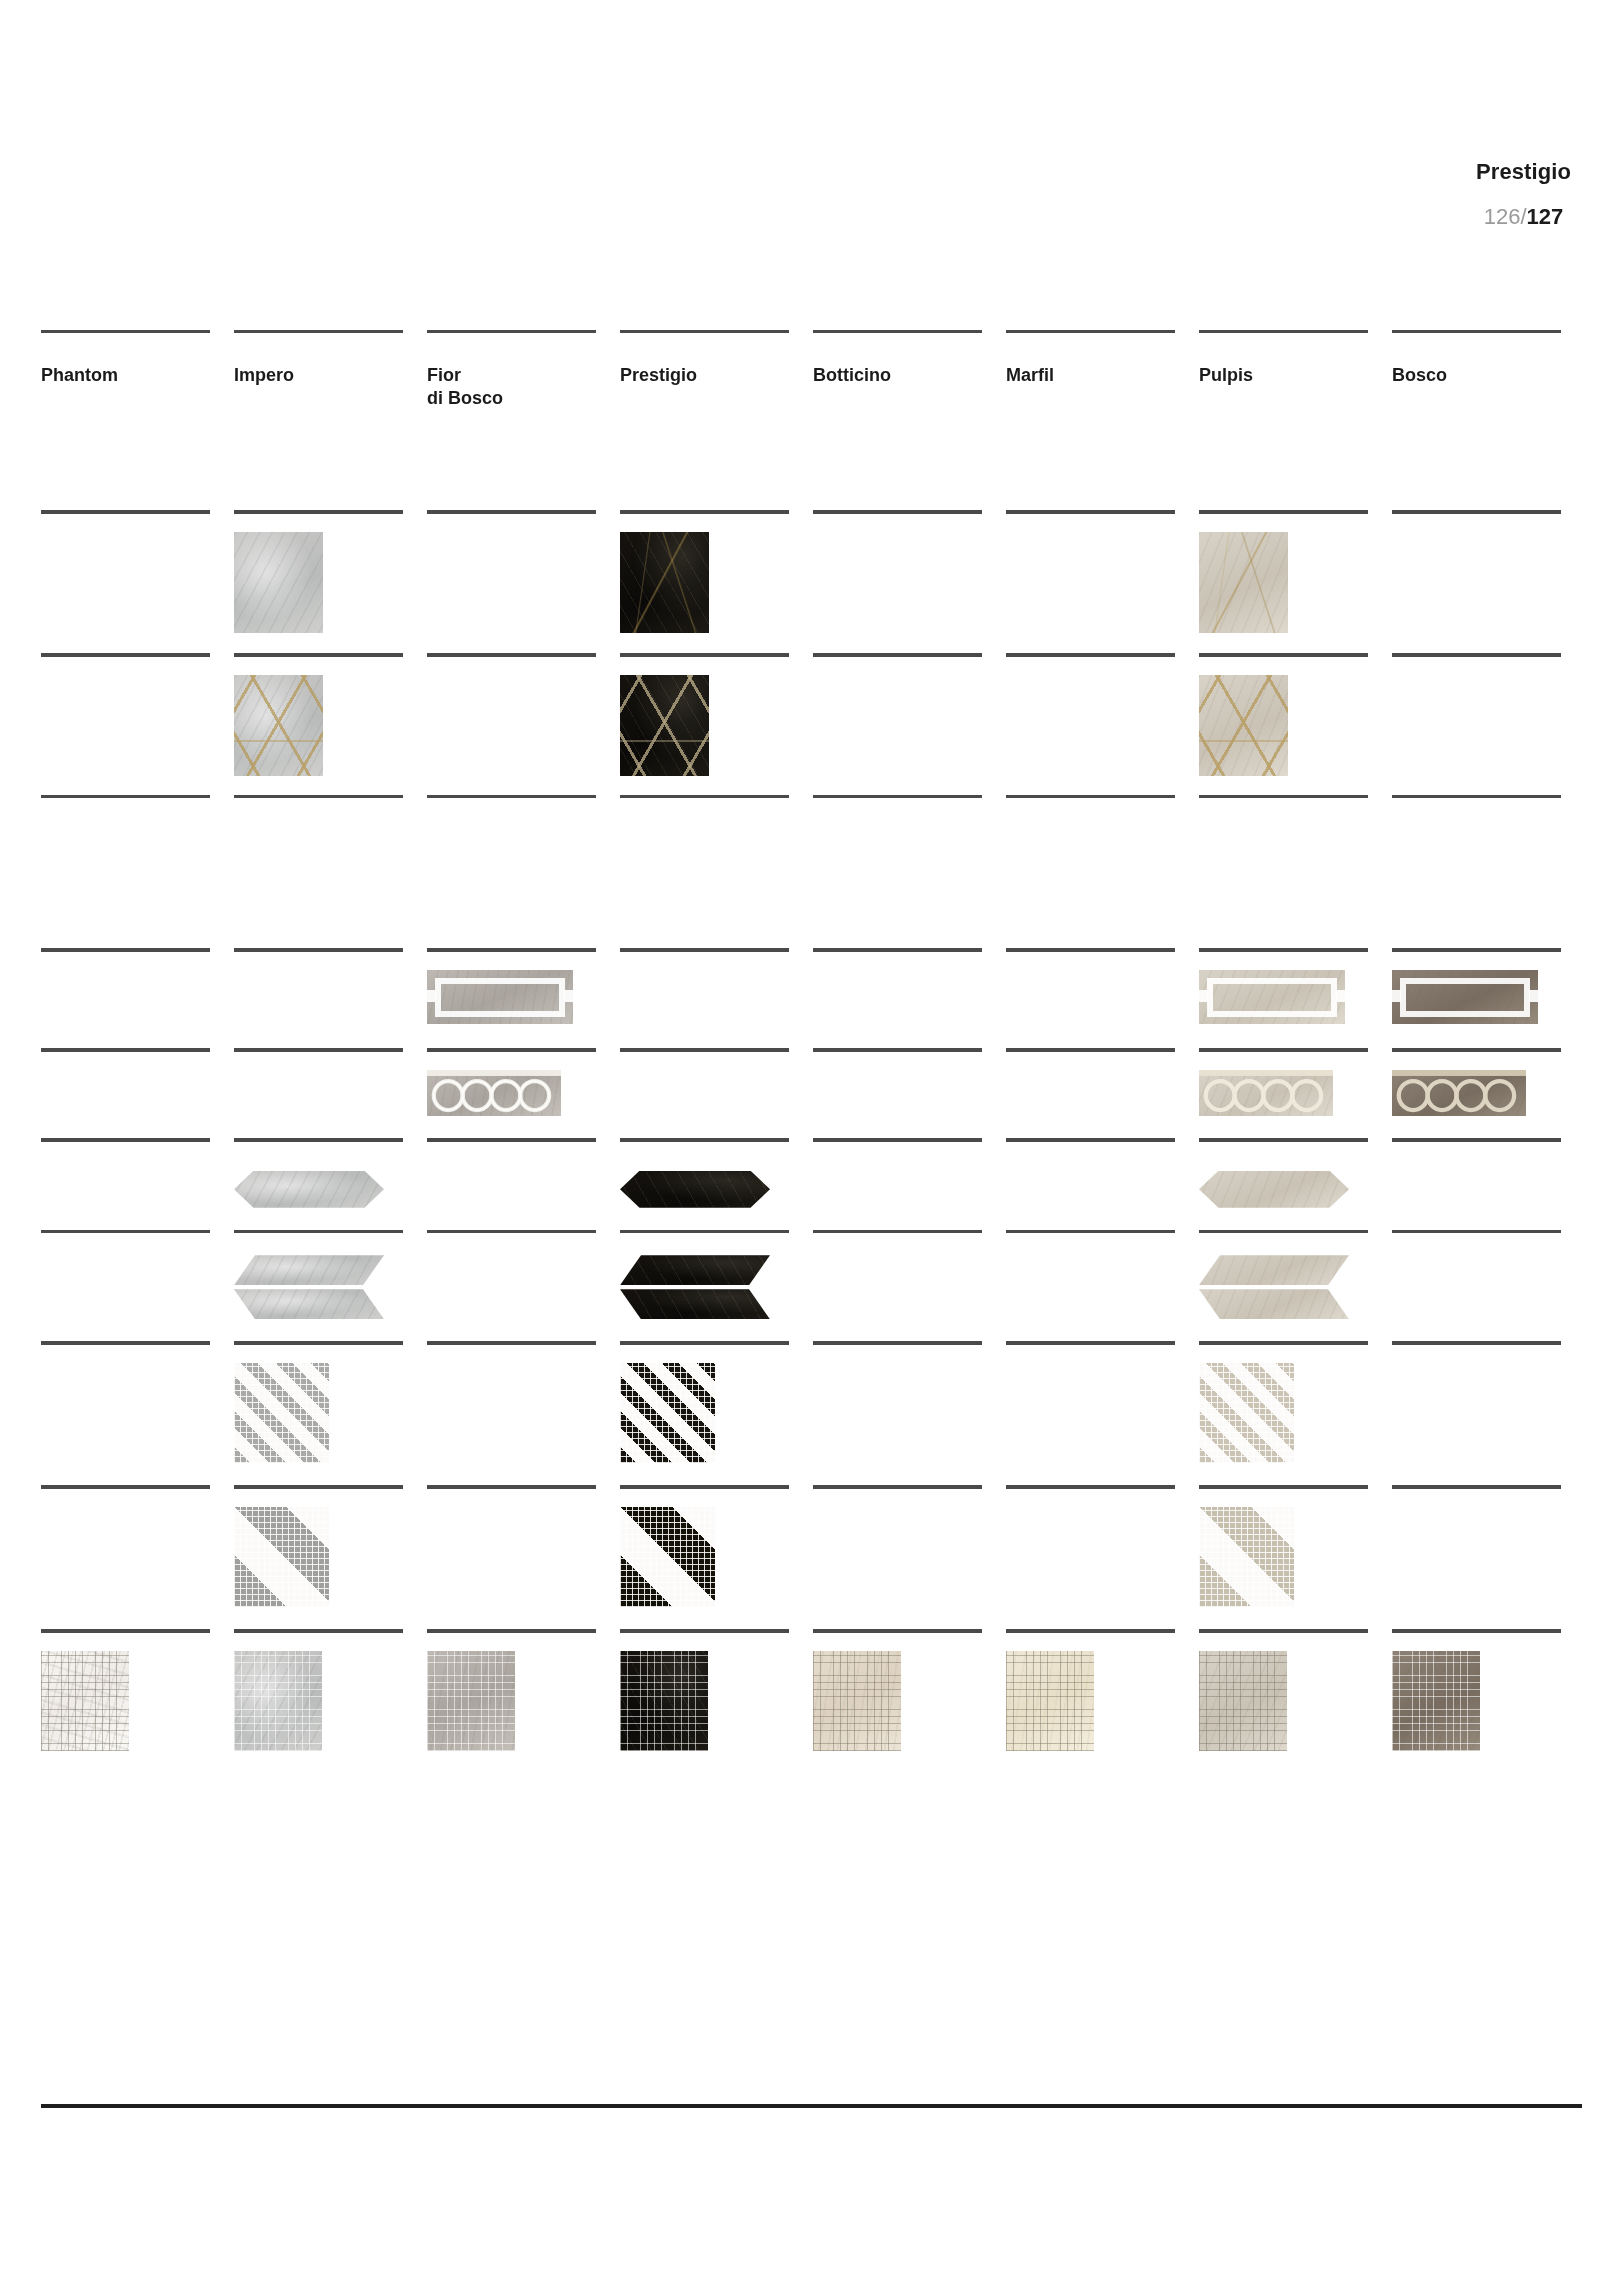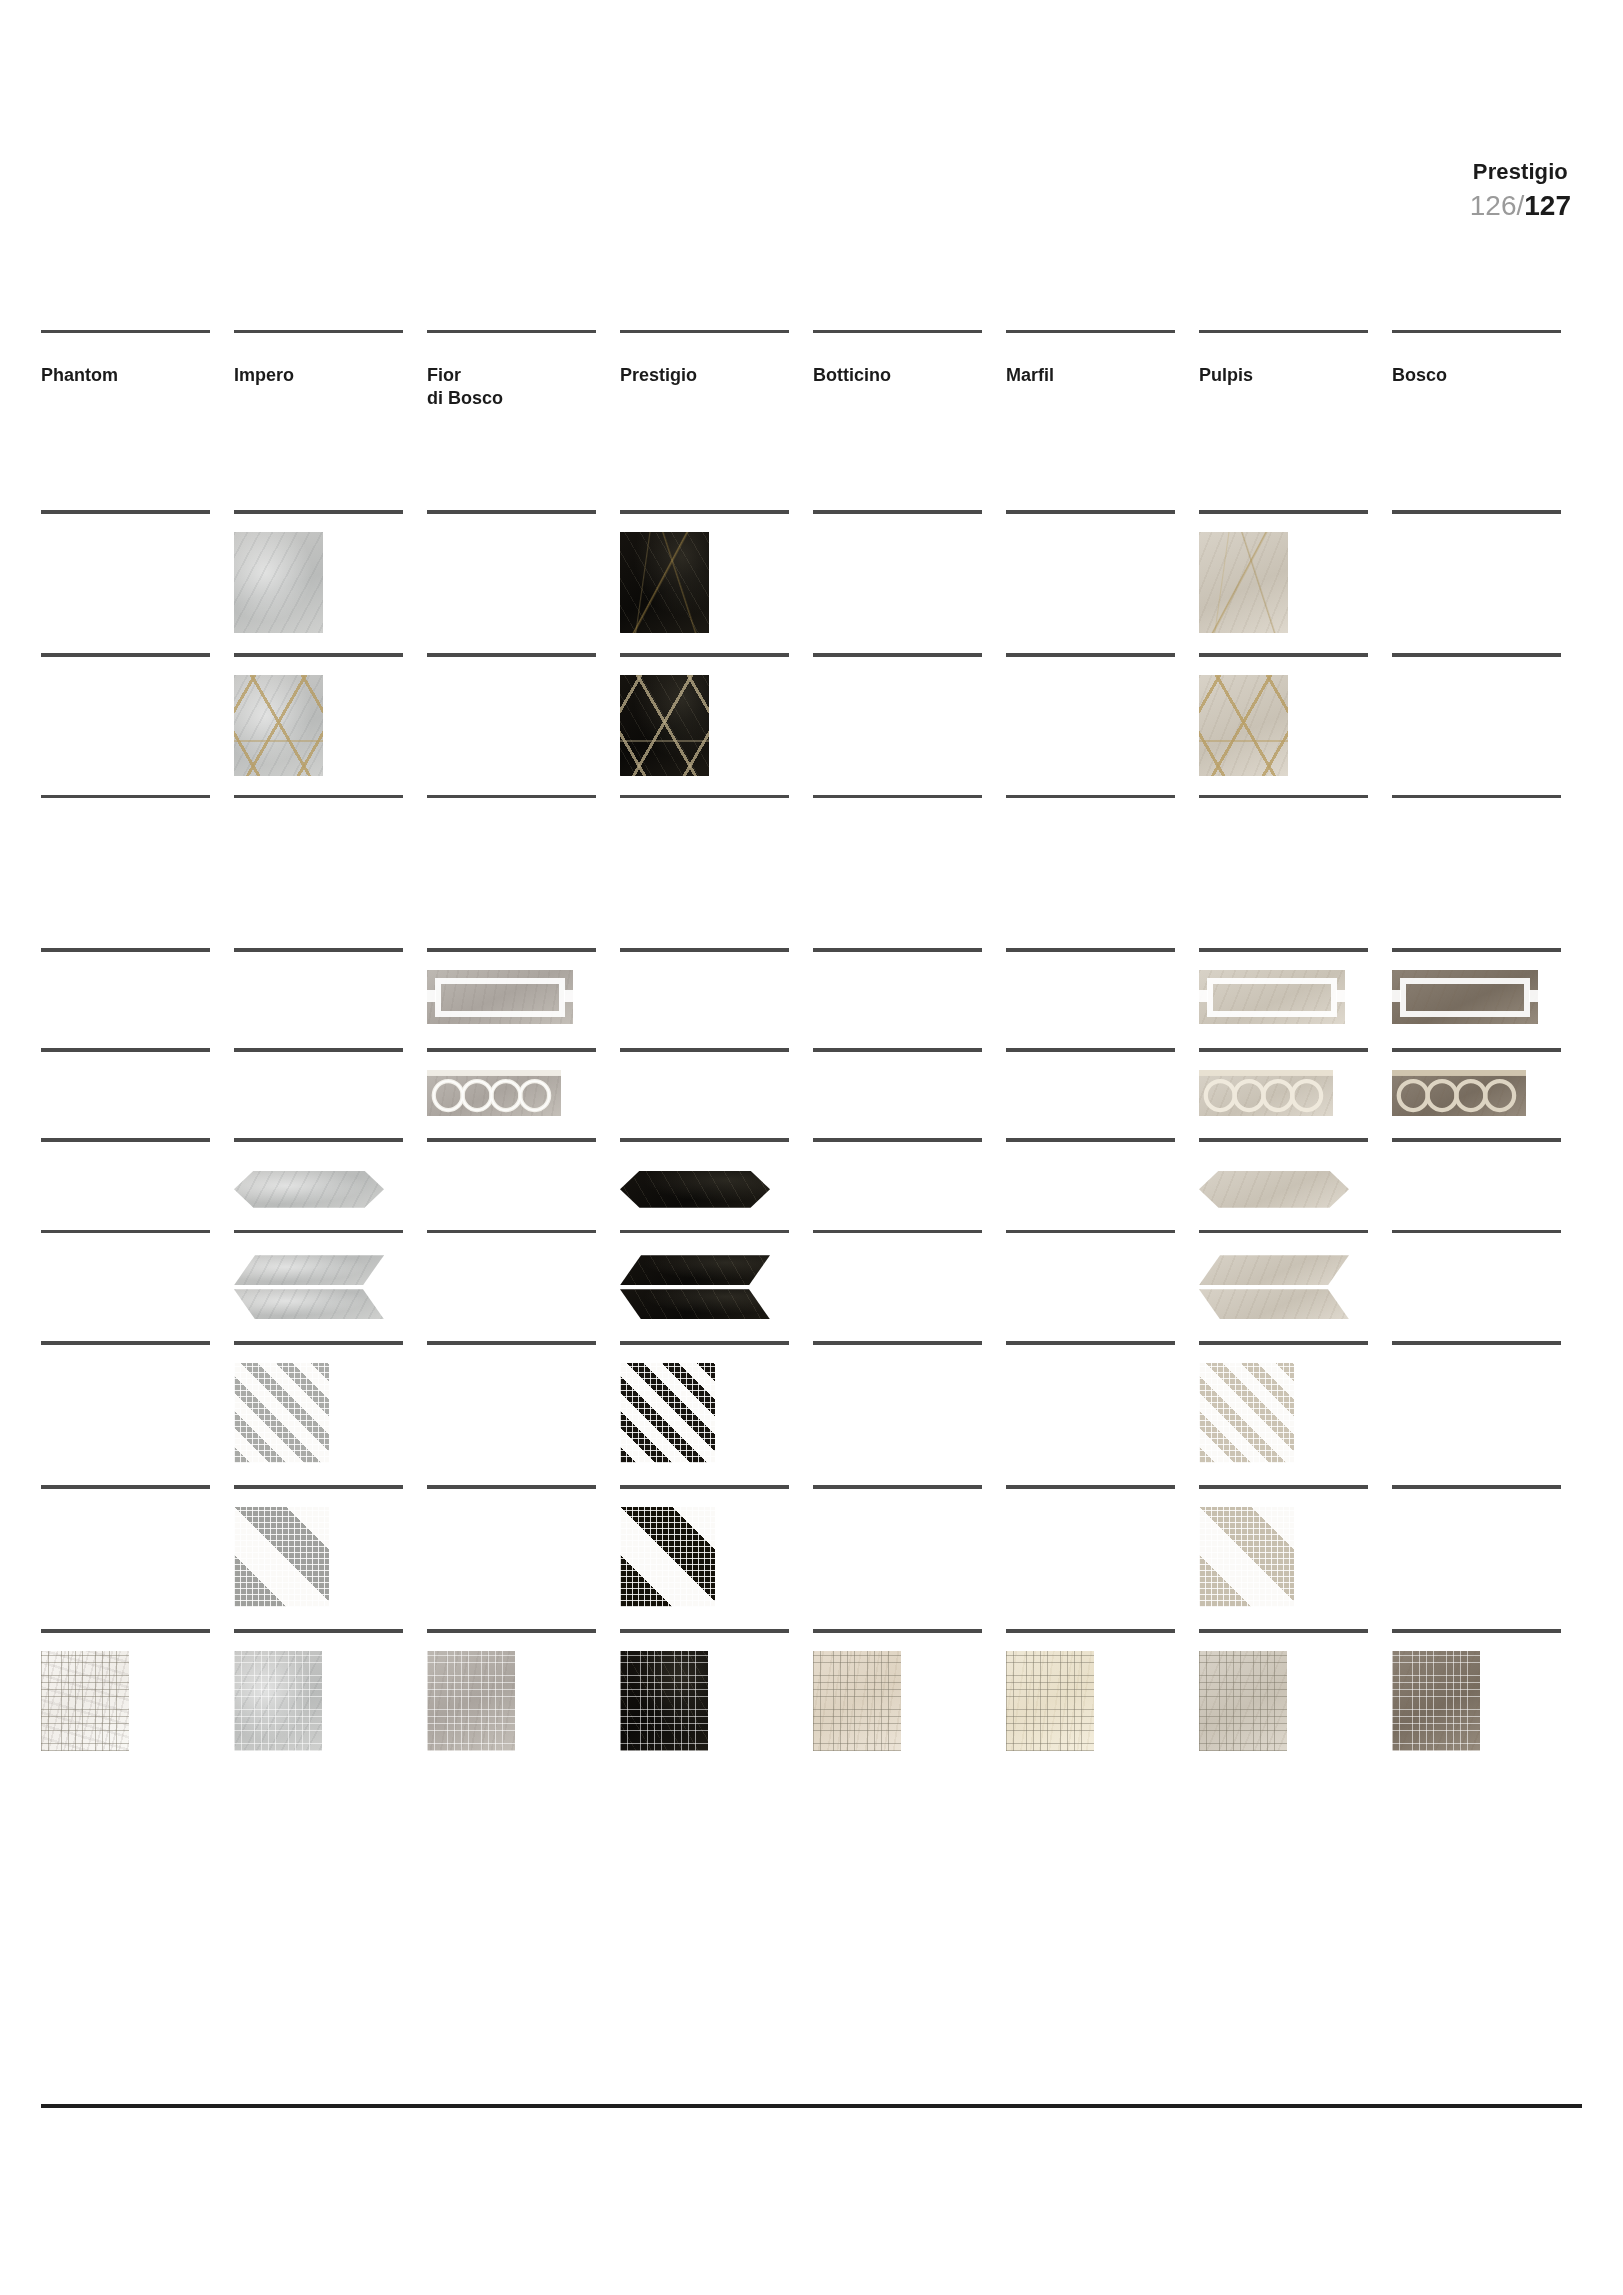--- a/index.html
+++ b/index.html
@@ -12,21 +12,21 @@
   }
 
   
   .page-header{
     position:absolute; right:52px; top:158px;
     text-align:center; line-height:1.28;
   }
   .collection-title{
     font-size:22px; font-weight:700; letter-spacing:0.1px; color:#1b1b1b;
   }
-  .folio{ font-size:28px; font-weight:400; color:#9a9a9a; margin-top:2px; }
+  .folio{ font-size:22px; font-weight:400; color:#9a9a9a; margin-top:17px; }
   .folio .recto{ font-weight:700; color:#1b1b1b; }
 
   
   .sheet{
     position:absolute; left:41px; top:330px; width:1544px;
   }
   .grid-row{ display:flex; width:100%; }
   .col{
     flex:0 0 12.5%; width:12.5%;
     padding-right:24px; position:relative;

